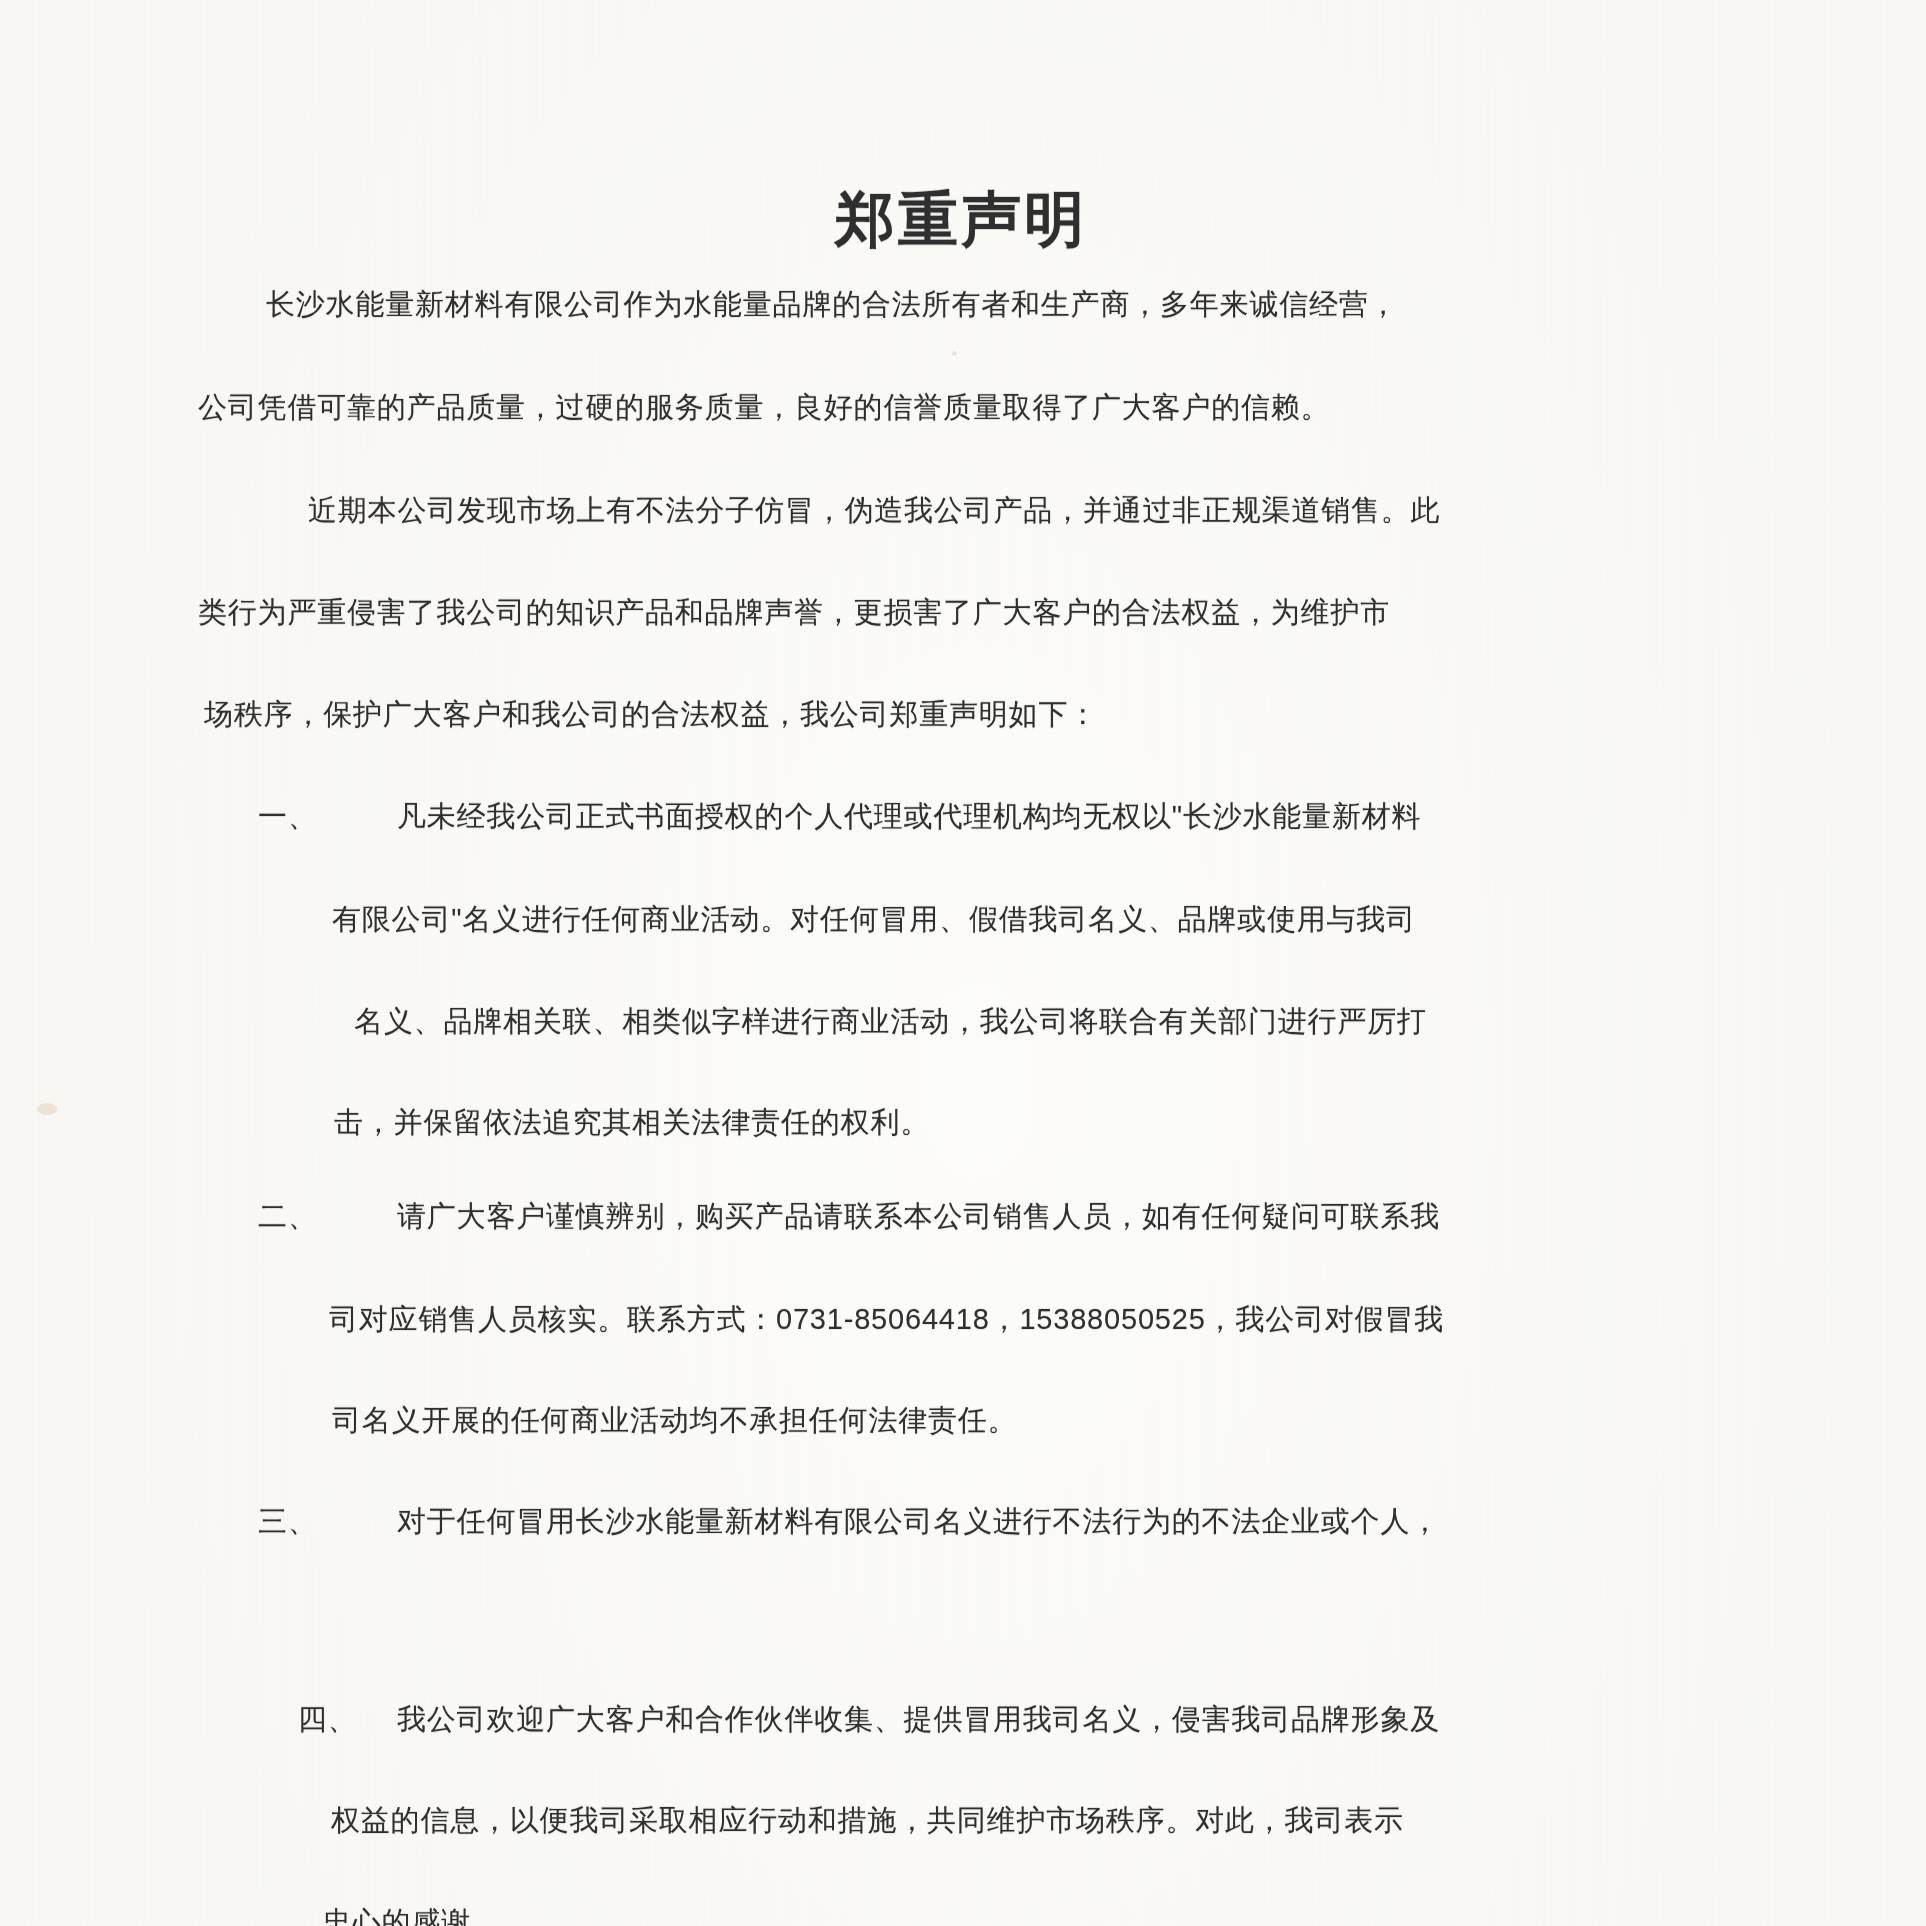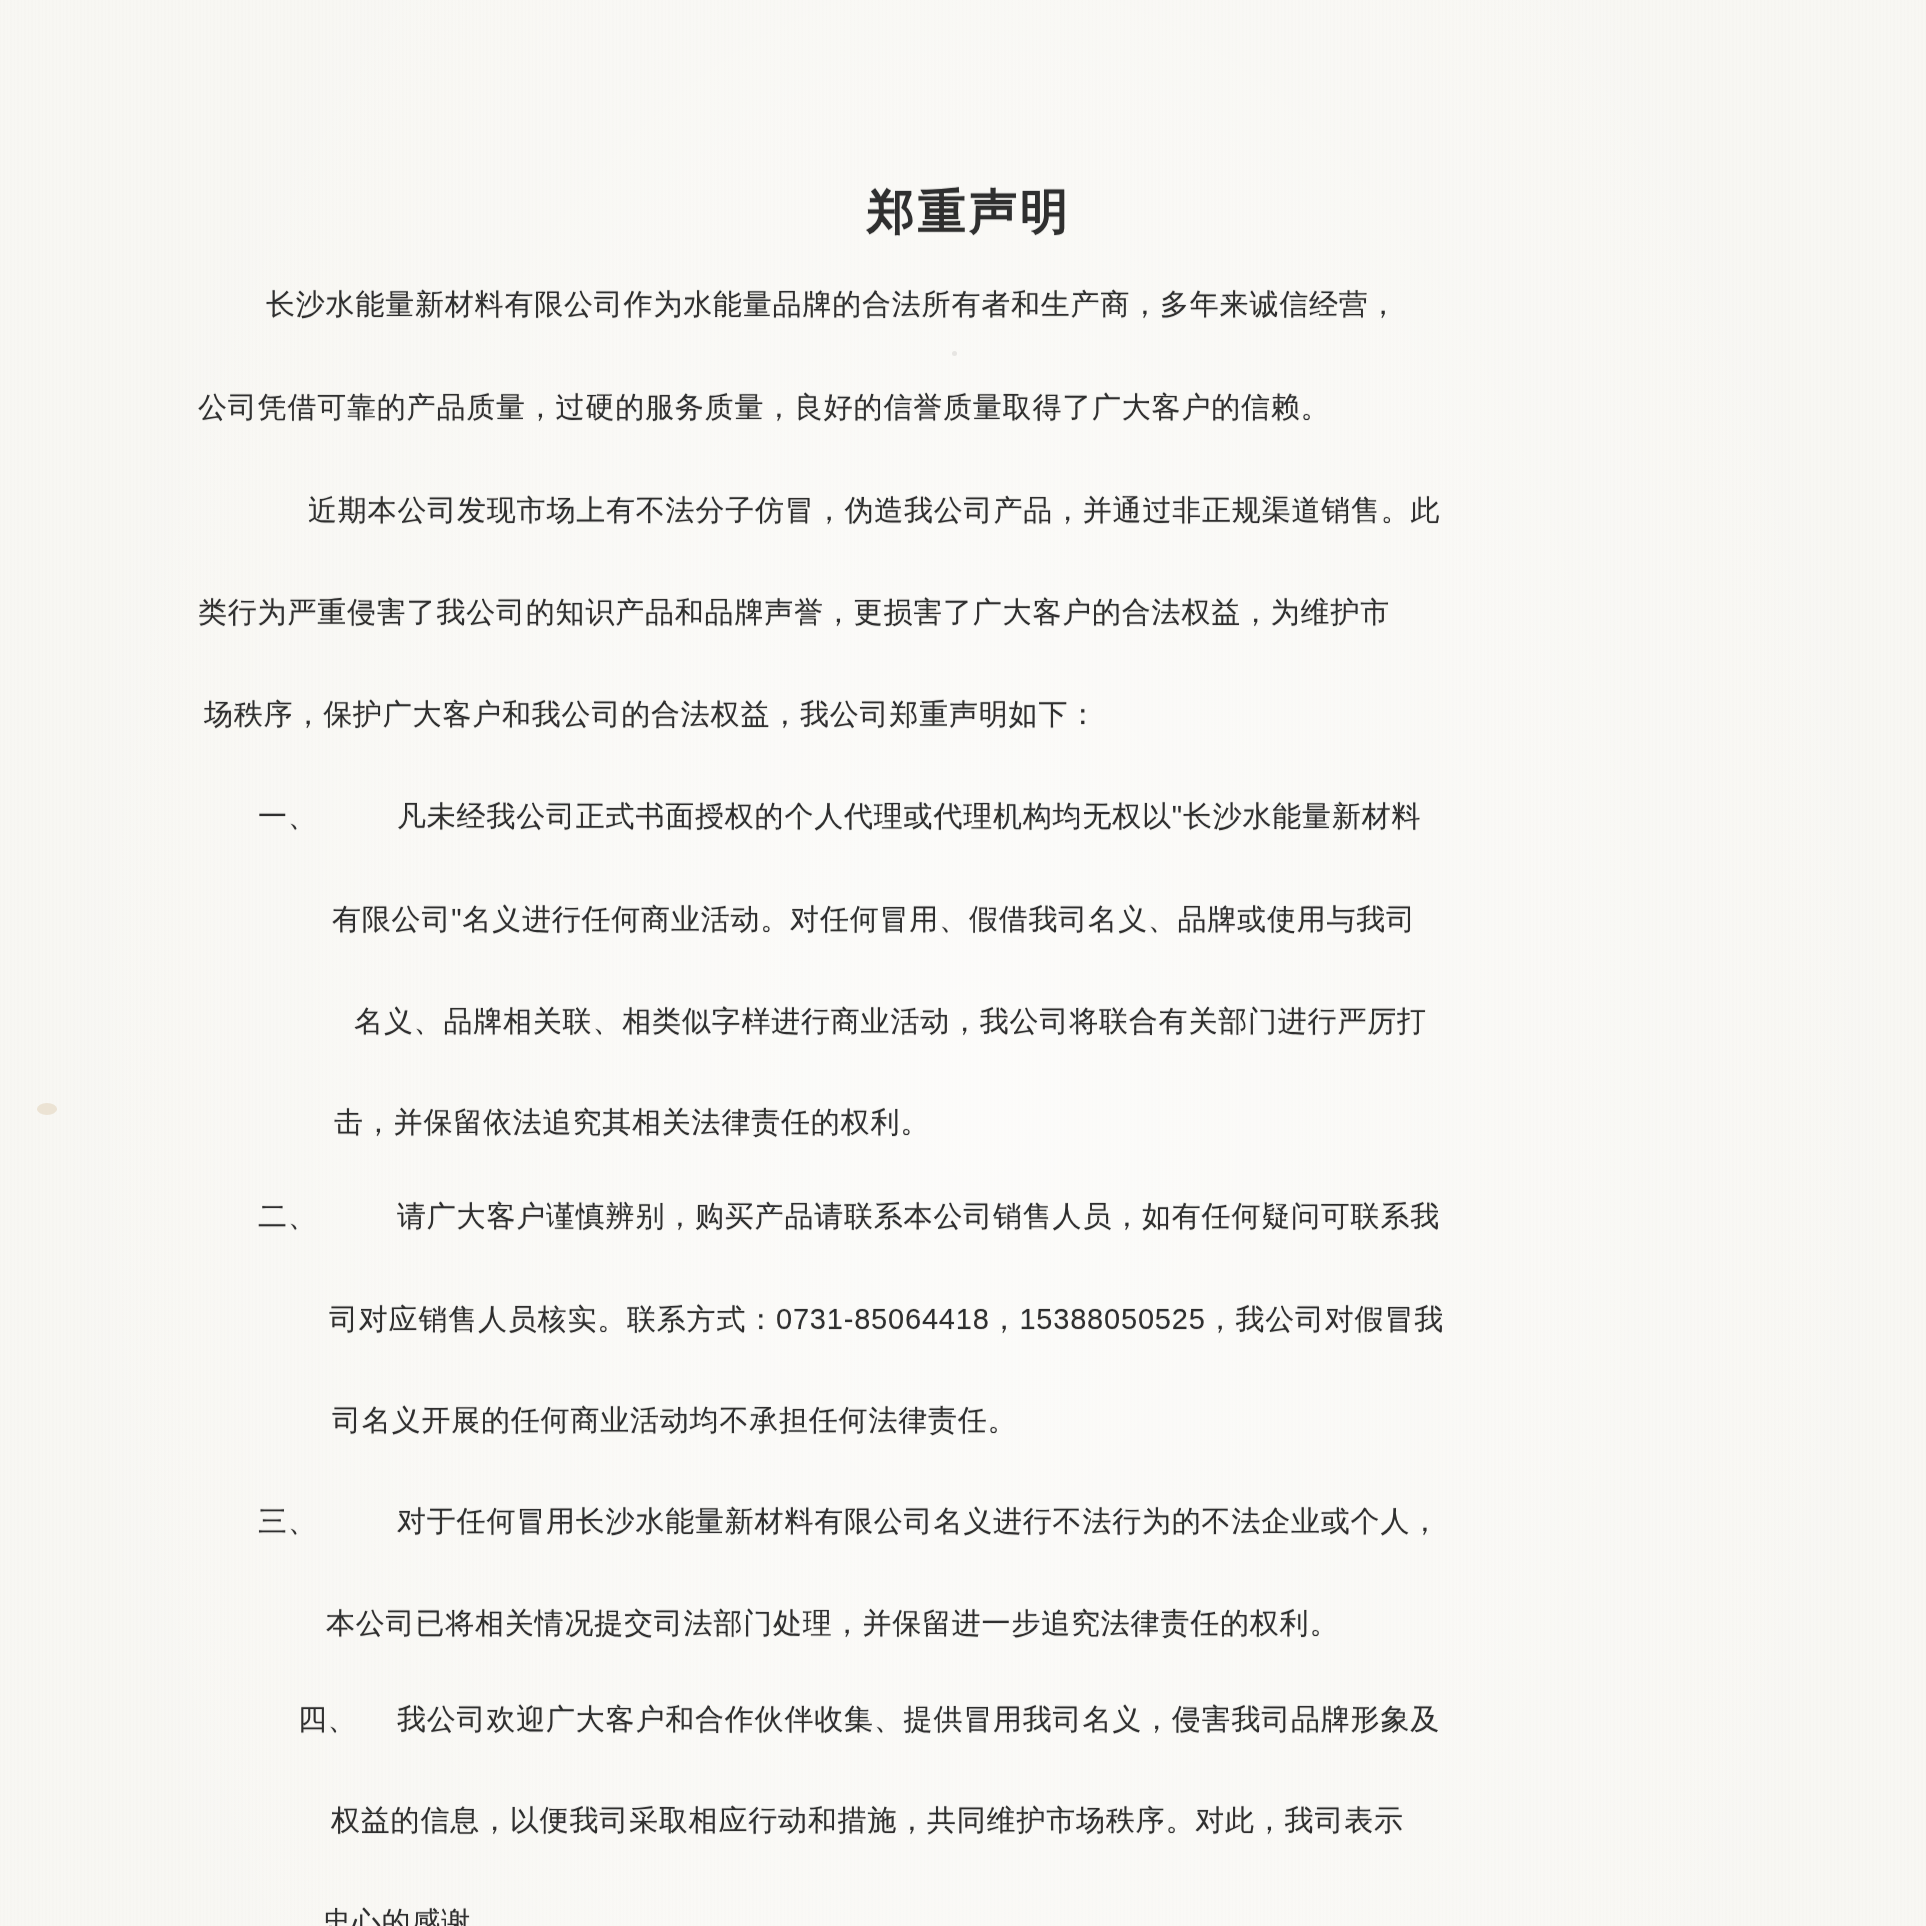--- a/index.html
+++ b/index.html
@@ -23,22 +23,22 @@
   .line{
     position:absolute;
     font-size:29px;
     line-height:1.15;
     letter-spacing:0.8px;
     white-space:nowrap;
     text-shadow:0 -1.2px 0.4px rgba(45,45,45,.10), 0 1.2px 0.4px rgba(45,45,45,.10);
   }
   .title{
     position:absolute;
-    left:867px;top:180px;
-    font-size:48px;
+    left:835px;top:180px;
+    font-size:60px;
     font-weight:bold;
     letter-spacing:3.1px;
     text-shadow:0 -1.2px 0.4px rgba(30,30,30,.14), 0 1.2px 0.4px rgba(30,30,30,.14);
   }
   .num{display:inline-block;width:139px;}
   .speck{position:absolute;border-radius:50%;}
   .speck-a{left:37px;top:1103px;width:20px;height:11.6px;background:rgba(196,160,104,.22);}
   .speck-c{left:952px;top:351px;width:5.4px;height:5.4px;background:rgba(120,115,108,.14);}
 </style>
 </head>
@@ -58,21 +58,20 @@
   <div class="line" style="left:258px;top:800px;"><span class="num">一、</span><span>凡未经我公司正式书面授权的个人代理或代理机构均无权以"长沙水能量新材料</span></div>
   <div class="line" style="left:332px;top:903px;">有限公司"名义进行任何商业活动。对任何冒用、假借我司名义、品牌或使用与我司</div>
   <div class="line" style="left:332px;top:1005px;margin-left:22px;">名义、品牌相关联、相类似字样进行商业活动，我公司将联合有关部门进行严厉打</div>
   <div class="line" style="left:334px;top:1106px;">击，并保留依法追究其相关法律责任的权利。</div>
 
   <div class="line" style="left:258px;top:1200px;"><span class="num">二、</span><span>请广大客户谨慎辨别，购买产品请联系本公司销售人员，如有任何疑问可联系我</span></div>
   <div class="line" style="left:329px;top:1303px;">司对应销售人员核实。联系方式：0731-85064418，15388050525，我公司对假冒我</div>
   <div class="line" style="left:332px;top:1404px;">司名义开展的任何商业活动均不承担任何法律责任。</div>
 
   <div class="line" style="left:258px;top:1505px;"><span class="num">三、</span><span>对于任何冒用长沙水能量新材料有限公司名义进行不法行为的不法企业或个人，</span></div>
-  <div class="line" style="left:326px;top:1607px;">本公司已将相关情况提交司法部门处理，并保留进一步追究法律责任的权利。</div>
 
   <div class="line" style="left:258px;top:1703px;text-align:center;"><span class="num">四、</span><span>我公司欢迎广大客户和合作伙伴收集、提供冒用我司名义，侵害我司品牌形象及</span></div>
   <div class="line" style="left:331px;top:1804px;">权益的信息，以便我司采取相应行动和措施，共同维护市场秩序。对此，我司表示</div>
   <div class="line" style="left:322px;top:1906px;">忠心的感谢。</div>
 
   <div class="speck speck-a"></div>
 
   <div class="speck speck-c"></div>
 
 </div>

